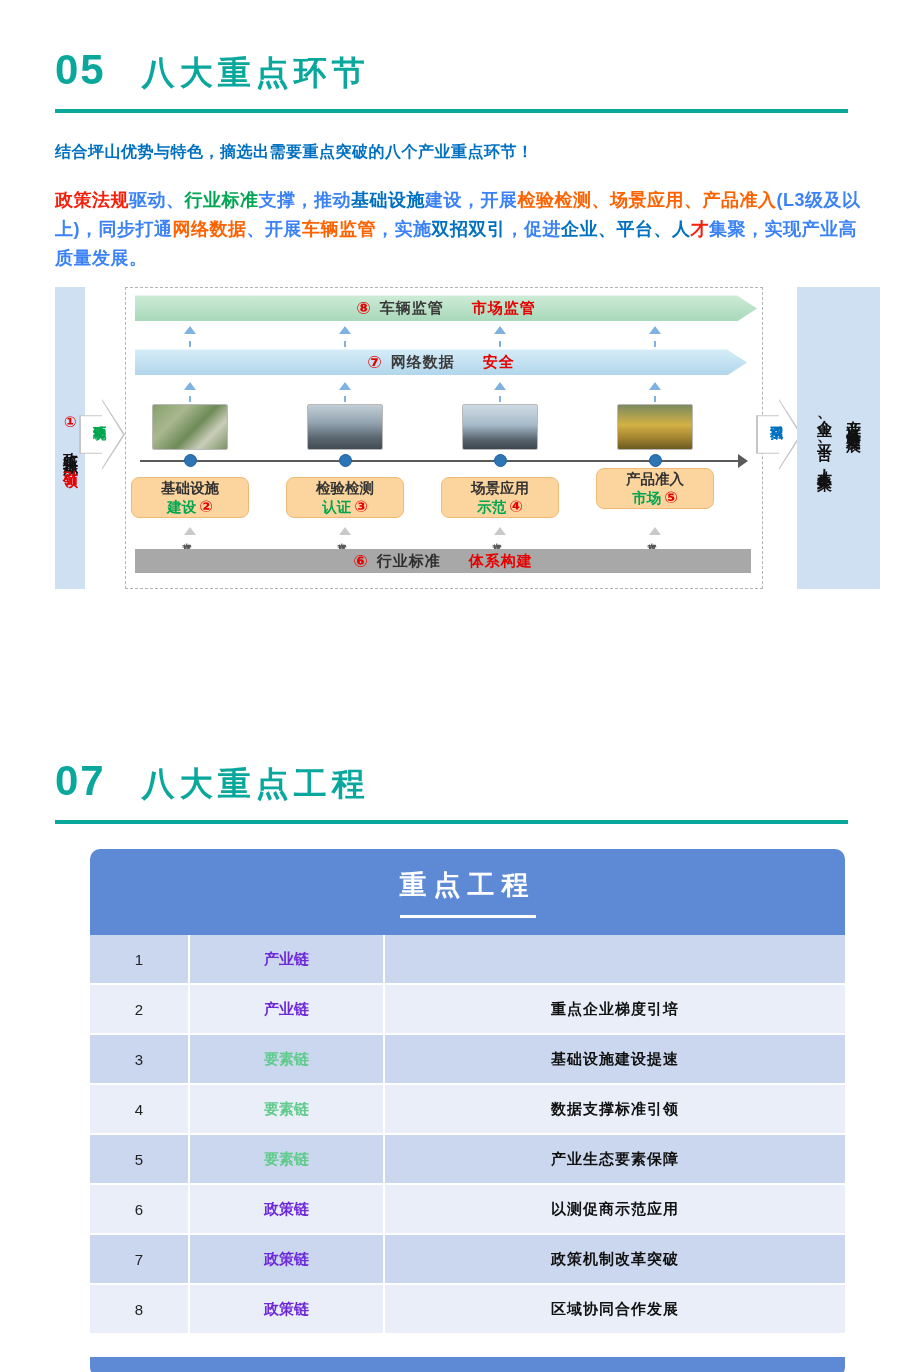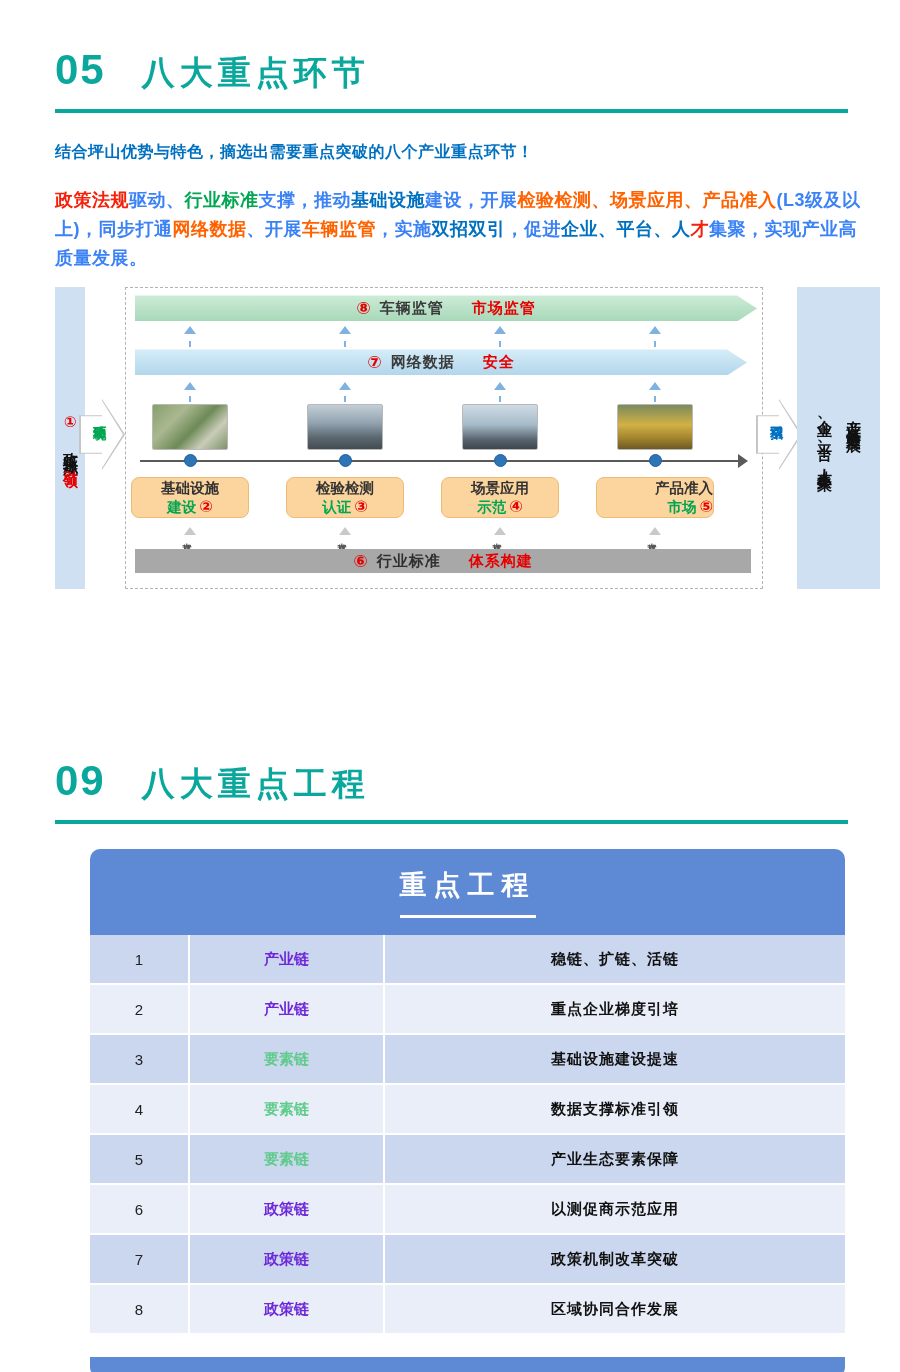--- a/index.html
+++ b/index.html
@@ -193,21 +193,21 @@
         <div class="support" style="left: 435px; top: 234px;">
           <div class="tri"></div>
           <div class="s-label">支撑</div>
         </div>
         <div class="dash-head" style="left: 594px; top: 33px;"></div>
         <div class="dash-line" style="left: 599px; top: 41px; height: 19px;"></div>
         <div class="dash-head" style="left: 594px; top: 89px;"></div>
         <div class="dash-line" style="left: 599px; top: 97px; height: 18px;"></div>
         <div class="photo p3" style="left: 562px; top: 117px;"></div>
         <div class="dot" style="left: 594px; top: 167px;"></div>
-        <div class="node-box" style="left: 541px; top: 190px; text-align: right;"><span class="t">产品准入</span><span class="row2"><span class="sub">市场</span><span class="n">⑤</span></span></div>
+        <div class="node-box" style="left: 541px; top: 181px;"><span class="t">产品准入</span><span class="row2"><span class="sub">市场</span><span class="n">⑤</span></span></div>
         <div class="support" style="left: 590px; top: 234px;">
           <div class="tri"></div>
           <div class="s-label">支撑</div>
         </div>
       </div>
 
     <div class="banner banner-standard">
       <span class="num">⑥</span>
       <span class="label">行业标准</span>
       <span class="hl">体系构建</span>
@@ -222,34 +222,33 @@
     <div class="side-bar right">
       <div class="right-cols">
         <span class="vtext">企业、平台、人才集聚</span>
         <span class="vtext">产业高质量发展</span>
       </div>
     </div>
 
   </div>
 
   <div class="sec-header second">
-    <span class="sec-num">09</span>
+    <span class="sec-num">07</span>
     <span class="sec-title">八大重点工程</span>
   </div>
   <div class="sec-rule"></div>
 
   <div class="tbl">
     <div class="tbl-header">
       <span class="ht">重点工程</span>
     </div>
     <div>
         <div class="tbl-row odd">
           <div class="cell no">1</div>
           <div class="cell chain chain-industry">产业链</div>
-          <div class="cell desc">稳链、扩链、活链</div>
         </div>
         <div class="tbl-row even">
           <div class="cell no">2</div>
           <div class="cell chain chain-industry">产业链</div>
           <div class="cell desc">重点企业梯度引培</div>
         </div>
         <div class="tbl-row odd">
           <div class="cell no">3</div>
           <div class="cell chain chain-element">要素链</div>
           <div class="cell desc">基础设施建设提速</div>

